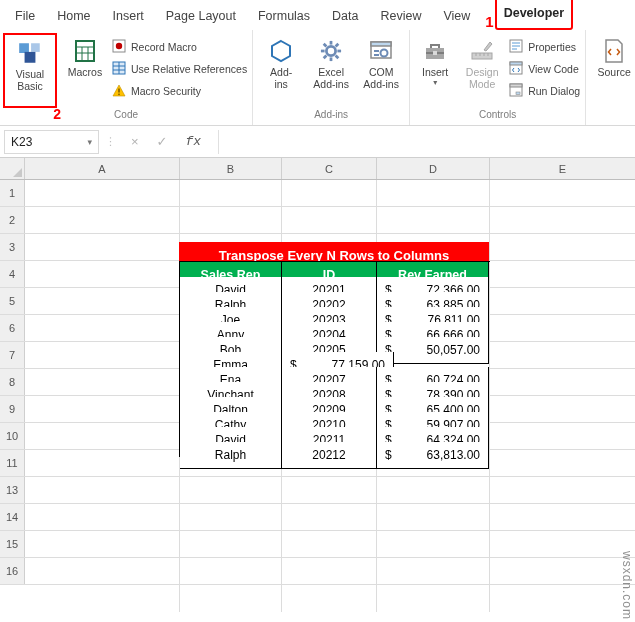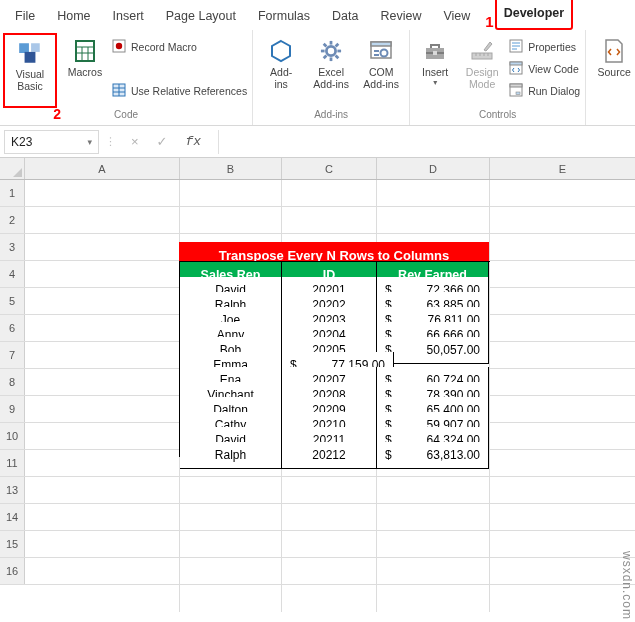--- a/index.html
+++ b/index.html
@@ -138,20 +138,30 @@
           <span>
             <svg width="14" height="14" viewBox="0 0 14 14">
               <rect x="1" y="1" width="12" height="12" fill="#dbe9f7" stroke="#2e75b6"></rect>
               <line x1="1" y1="5" x2="13" y2="5" stroke="#2e75b6"></line>
               <line x1="1" y1="9" x2="13" y2="9" stroke="#2e75b6"></line>
               <line x1="7" y1="1" x2="7" y2="13" stroke="#2e75b6"></line>
             </svg>
           </span>
           <span>Use Relative References</span>
         </span>
+        <span class="smallbtn">
+          <span>
+            <svg width="14" height="13" viewBox="0 0 14 13">
+              <path d="M7 1 L13 12 H1 Z" fill="#ffc000" stroke="#bf9000" stroke-width="0.6"></path>
+              <rect x="6.3" y="4.5" width="1.4" height="4" fill="#6e5200"></rect>
+              <rect x="6.3" y="9.6" width="1.4" height="1.5" fill="#6e5200"></rect>
+            </svg>
+          </span>
+          <span>Macro Security</span>
+        </span>
       </span>
     </div>
     <div class="rglabel">Code</div>
   </div>
 
   <div class="rgroup">
     <div class="rgc">
       <span class="bigbtn">
         <span class="bicon">
           <svg width="24" height="24" viewBox="0 0 24 24">

